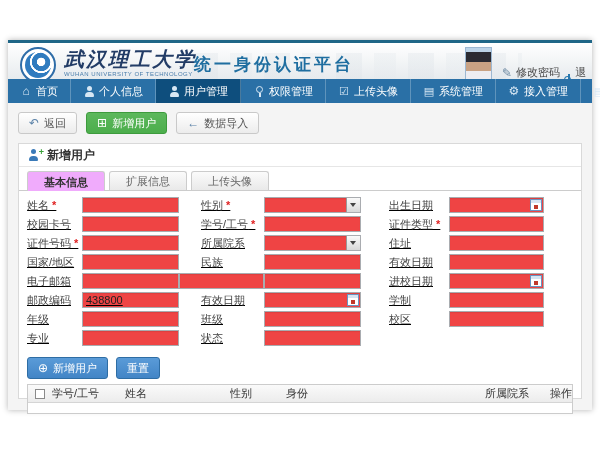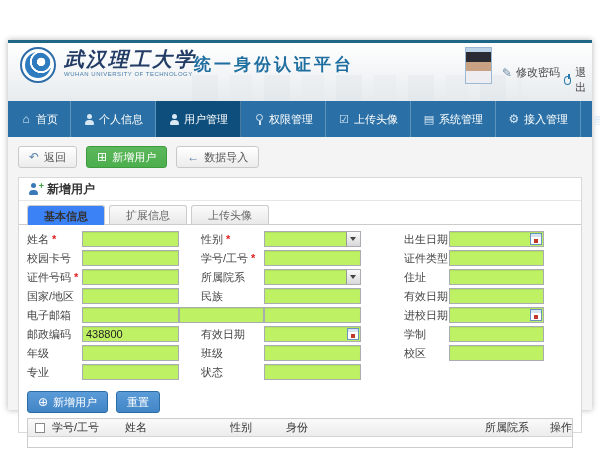--- a/index.html
+++ b/index.html
@@ -1,41 +1,41 @@
 <!DOCTYPE html>
 <html style="--teal-top: #1f6687; --nav-blue: #2a70a6; --nav-active: #0e4e7d; --green-button: #4cae4c; --green-border: #3d9b3d; --blue-button: #4285c6; --blue-border: #2e6da4; --required-red: #e02020; --title-blue: #1f6ea0;"><head>
 <meta charset="utf-8">
 <style>
   html,body{margin:0;padding:0;width:600px;height:450px;background:#fff;overflow:hidden;
     font-family:"Liberation Sans","DejaVu Sans",sans-serif;}
   *{box-sizing:border-box;}
   .page{position:absolute;left:8px;top:40px;width:584px;height:370px;background:#f4f4f4;
     border-top:3px solid var(--teal-top);box-shadow:0 0 6px rgba(0,0,0,.30);}
   
-  .hdr{position:relative;height:58px;background:linear-gradient(#ffffff,#e7ebee);overflow:hidden;}
+  .hdr{position:relative;height:36px;background:linear-gradient(#ffffff,#e7ebee);overflow:hidden;}
   .skyline{position:absolute;right:70px;bottom:0;width:330px;height:26px;opacity:.35;
     background:repeating-linear-gradient(90deg,#dde3e8 0 26px,transparent 26px 38px,#e4e9ed 38px 60px,transparent 60px 72px);}
   .logo{position:absolute;left:12px;top:4px;width:36px;height:36px;border-radius:50%;
     border:2px solid #2f6da8;background:#fff;}
   .swirl{position:absolute;left:3px;top:3px;width:26px;height:26px;border-radius:50%;
     background:radial-gradient(circle at 62% 38%,#ffffff 0 4px,#2f7bbf 4.5px 9px,#ffffff 9.5px 11px,#2f7bbf 11.5px);}
   .uni{position:absolute;left:56px;top:5px;}
   .uni-cn{font-family:"Liberation Serif","DejaVu Serif",serif;font-weight:bold;font-style:italic;
     font-size:20px;line-height:22px;color:#223c66;letter-spacing:2px;}
   .uni-en{font-size:6px;color:#4a7dab;letter-spacing:.5px;margin-top:1px;}
   .plat{position:absolute;left:186px;top:10px;font-size:17px;font-weight:bold;color:var(--title-blue);letter-spacing:3px;}
   .avatar{position:absolute;left:457px;top:4px;width:27px;height:37px;border:1px solid #9db8d2;cursor:pointer;
     background:linear-gradient(#bcd3e8 0 10%,#2b2b33 10% 40%,#c9a284 40% 66%,#ededf2 66%);}
   .hlink{position:absolute;top:22px;font-size:11px;color:#4a4a4a;cursor:pointer;display:flex;align-items:center;gap:4px;}
   .hlink.cpw{left:494px;} .hlink.lo{left:556px;}
   .pencil{color:#6a87a0;font-size:12px;}
   .power{width:9px;height:9px;border:1.5px solid #2879b0;border-radius:50%;position:relative;display:inline-block;}
   .power::after{content:"";position:absolute;left:2.5px;top:-3px;width:2px;height:5px;background:#2879b0;}
   
-  .nav{display:flex;height:36px;background:var(--nav-blue);}
+  .nav{display:flex;height:24px;background:var(--nav-blue);}
   .nav-tab{display:flex;align-items:center;padding:0 12px;color:#fff;font-size:11px;line-height:24px;
     border-right:1px solid rgba(255,255,255,.25);cursor:pointer;white-space:nowrap;}
   .nav-tab.active{background:var(--nav-active);align-items:center;}
   .nic{display:inline-block;width:12px;height:11px;position:relative;margin-right:4px;font-size:11px;
     line-height:11px;color:#d7e7f4;text-align:center;}
   .nic.home-icon::before{content:"⌂";font-size:12px;}
   .nic.user-icon::before{content:"";position:absolute;top:0;left:3.5px;width:5px;height:5px;border-radius:50%;background:#d7e7f4;}
   .nic.user-icon::after{content:"";position:absolute;bottom:0;left:1.5px;width:9px;height:5px;border-radius:4px 4px 1px 1px;background:#d7e7f4;}
   .nic.key-icon::before{content:"";position:absolute;top:0;left:2.5px;width:5px;height:5px;border:1.5px solid #d7e7f4;border-radius:50%;}
   .nic.key-icon::after{content:"";position:absolute;left:5.5px;top:7px;width:2px;height:4px;background:#d7e7f4;}
@@ -55,30 +55,30 @@
   .panel{margin:0 10px 8px;background:#fff;border:1px solid #d9d9d9;height:256px;}
   .ptitle{height:23px;display:flex;align-items:center;gap:6px;padding:0 9px;font-size:12px;font-weight:bold;
     color:#333;border-bottom:1px solid #e6e6e6;}
   .person-ic{position:relative;width:13px;height:12px;display:inline-block;}
   .person-ic .head{position:absolute;top:0;left:3px;width:5px;height:5px;border-radius:50%;background:#3a7ab8;}
   .person-ic .bod{position:absolute;bottom:0;left:1px;width:9px;height:5px;border-radius:4px 4px 1px 1px;background:#3a7ab8;}
   .person-ic .plus{position:absolute;right:-3px;top:-2px;color:#3aa13a;font-size:9px;font-weight:bold;font-style:normal;}
   .tabs{display:flex;gap:4px;padding:4px 8px 0;border-bottom:1px solid #ccc;height:24px;}
   .tab{padding:0 16px;line-height:19px;font-size:11px;color:#666;background:linear-gradient(#fbfbfb,#e9e9e9);
     border:1px solid #ccc;border-bottom:none;border-radius:3px 3px 0 0;cursor:pointer;}
-  .tab.active{background:#3b82f6;color:#333;font-weight:bold;position:relative;margin-bottom:-1px;line-height:20px;}
+  .tab.active{background:#f0abfc;color:#333;font-weight:bold;position:relative;margin-bottom:-1px;line-height:20px;}
   
   .fgrid{display:grid;grid-template-columns:55px 97px 85px 97px 88px 95px;grid-auto-rows:16px;
-    row-gap:3px;padding:6px 0 5px 8px;}
+    row-gap:3px;padding:6px 0 5px 8px;text-decoration:underline;}
   .flabel{font-size:11px;color:#444;line-height:16px;white-space:nowrap;}
   .fgrid>.flabel:nth-child(6n+3){padding-left:22px;}
-  .fgrid>.flabel:nth-child(6n+5){padding-left:43px;}
+  .fgrid>.flabel:nth-child(6n+5){padding-left:28px;}
   .req{color:var(--required-red);font-weight:bold;}
   .fcell{position:relative;}
-  .finput{position:relative;width:100%;height:16px;background:#bef264;border:1px solid #a9acb0;
+  .finput{position:relative;width:100%;height:16px;background:#ef4444;border:1px solid #a9acb0;
     box-shadow:inset 0 1px 1px rgba(0,0,0,.08);cursor:text;}
   .fval{font-size:11px;line-height:14px;padding-left:3px;color:#222;display:block;}
   .sbtn{position:absolute;right:0;top:0;width:14px;height:14px;background:linear-gradient(#fafafa,#d8d8d8);
     border-left:1px solid #999;cursor:pointer;}
   .sbtn::after{content:"";position:absolute;left:3px;top:5px;border:3.5px solid transparent;border-top:4px solid #444;}
   .cal{position:absolute;right:1px;top:1px;width:12px;height:12px;border:1px solid #6b93c0;cursor:pointer;
     background:linear-gradient(#d6e4f2 0 3px,#fff 3px);}
   .cal::after{content:"";position:absolute;left:3px;top:5px;width:4px;height:4px;background:#c0392b;}
   .factions{display:flex;gap:8px;padding:6px 8px 5px;}
   

